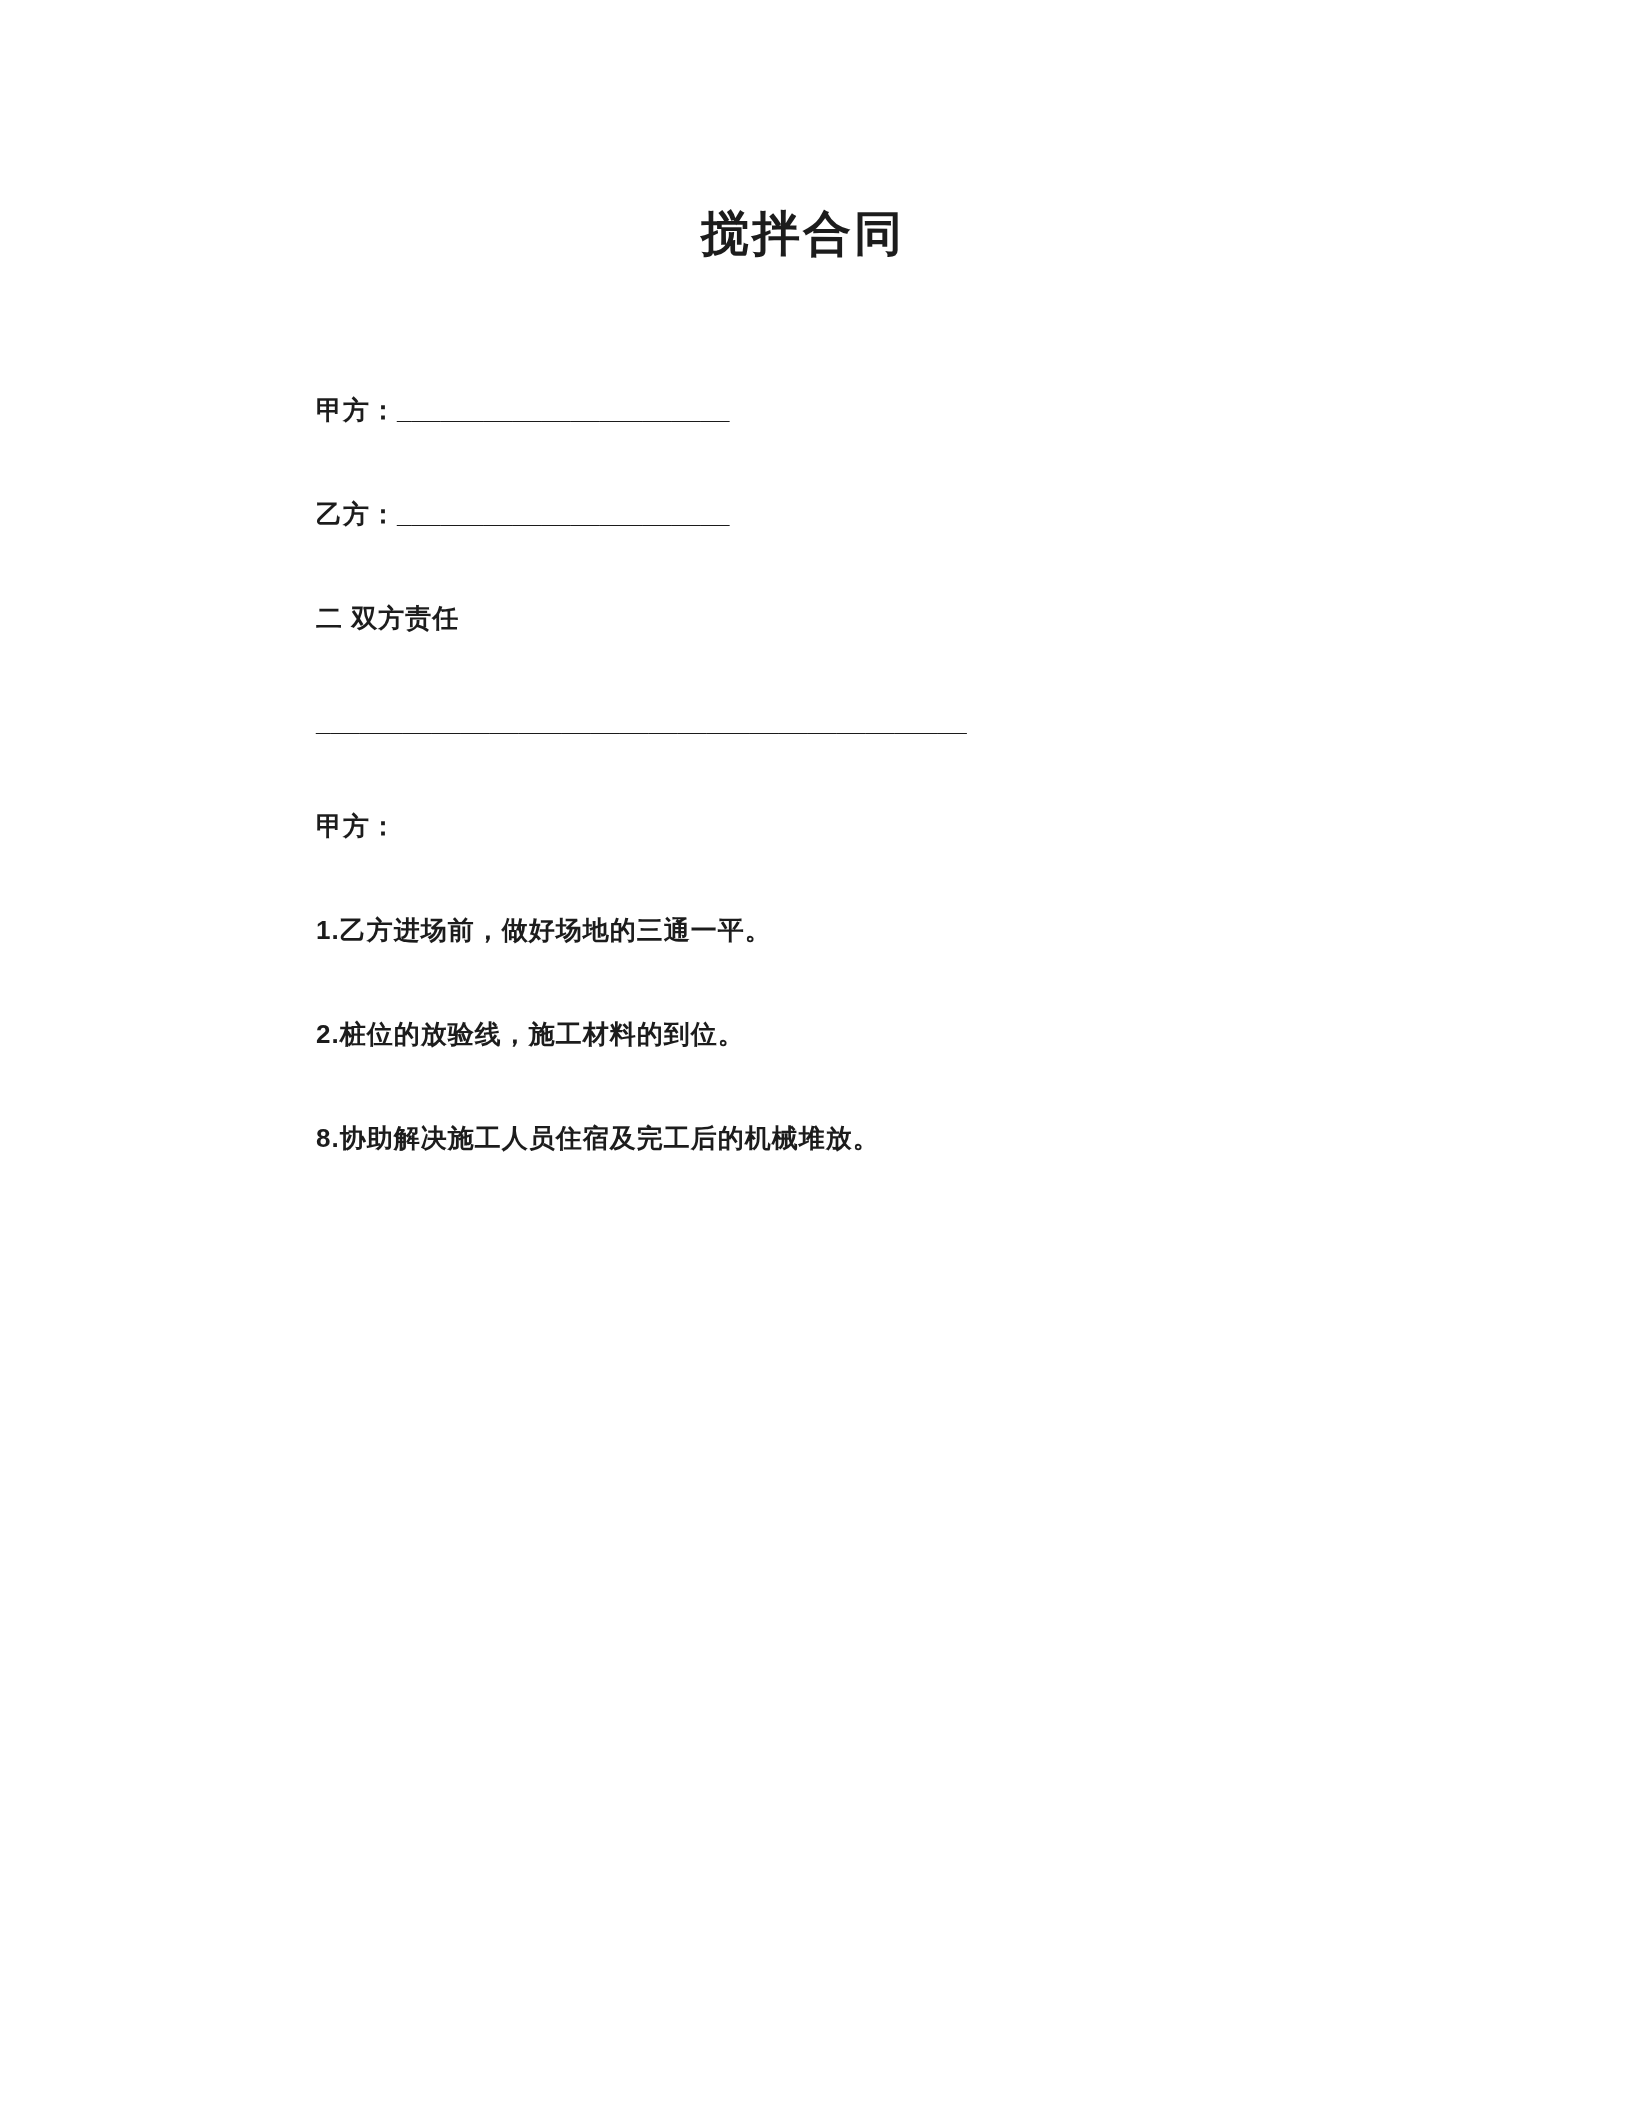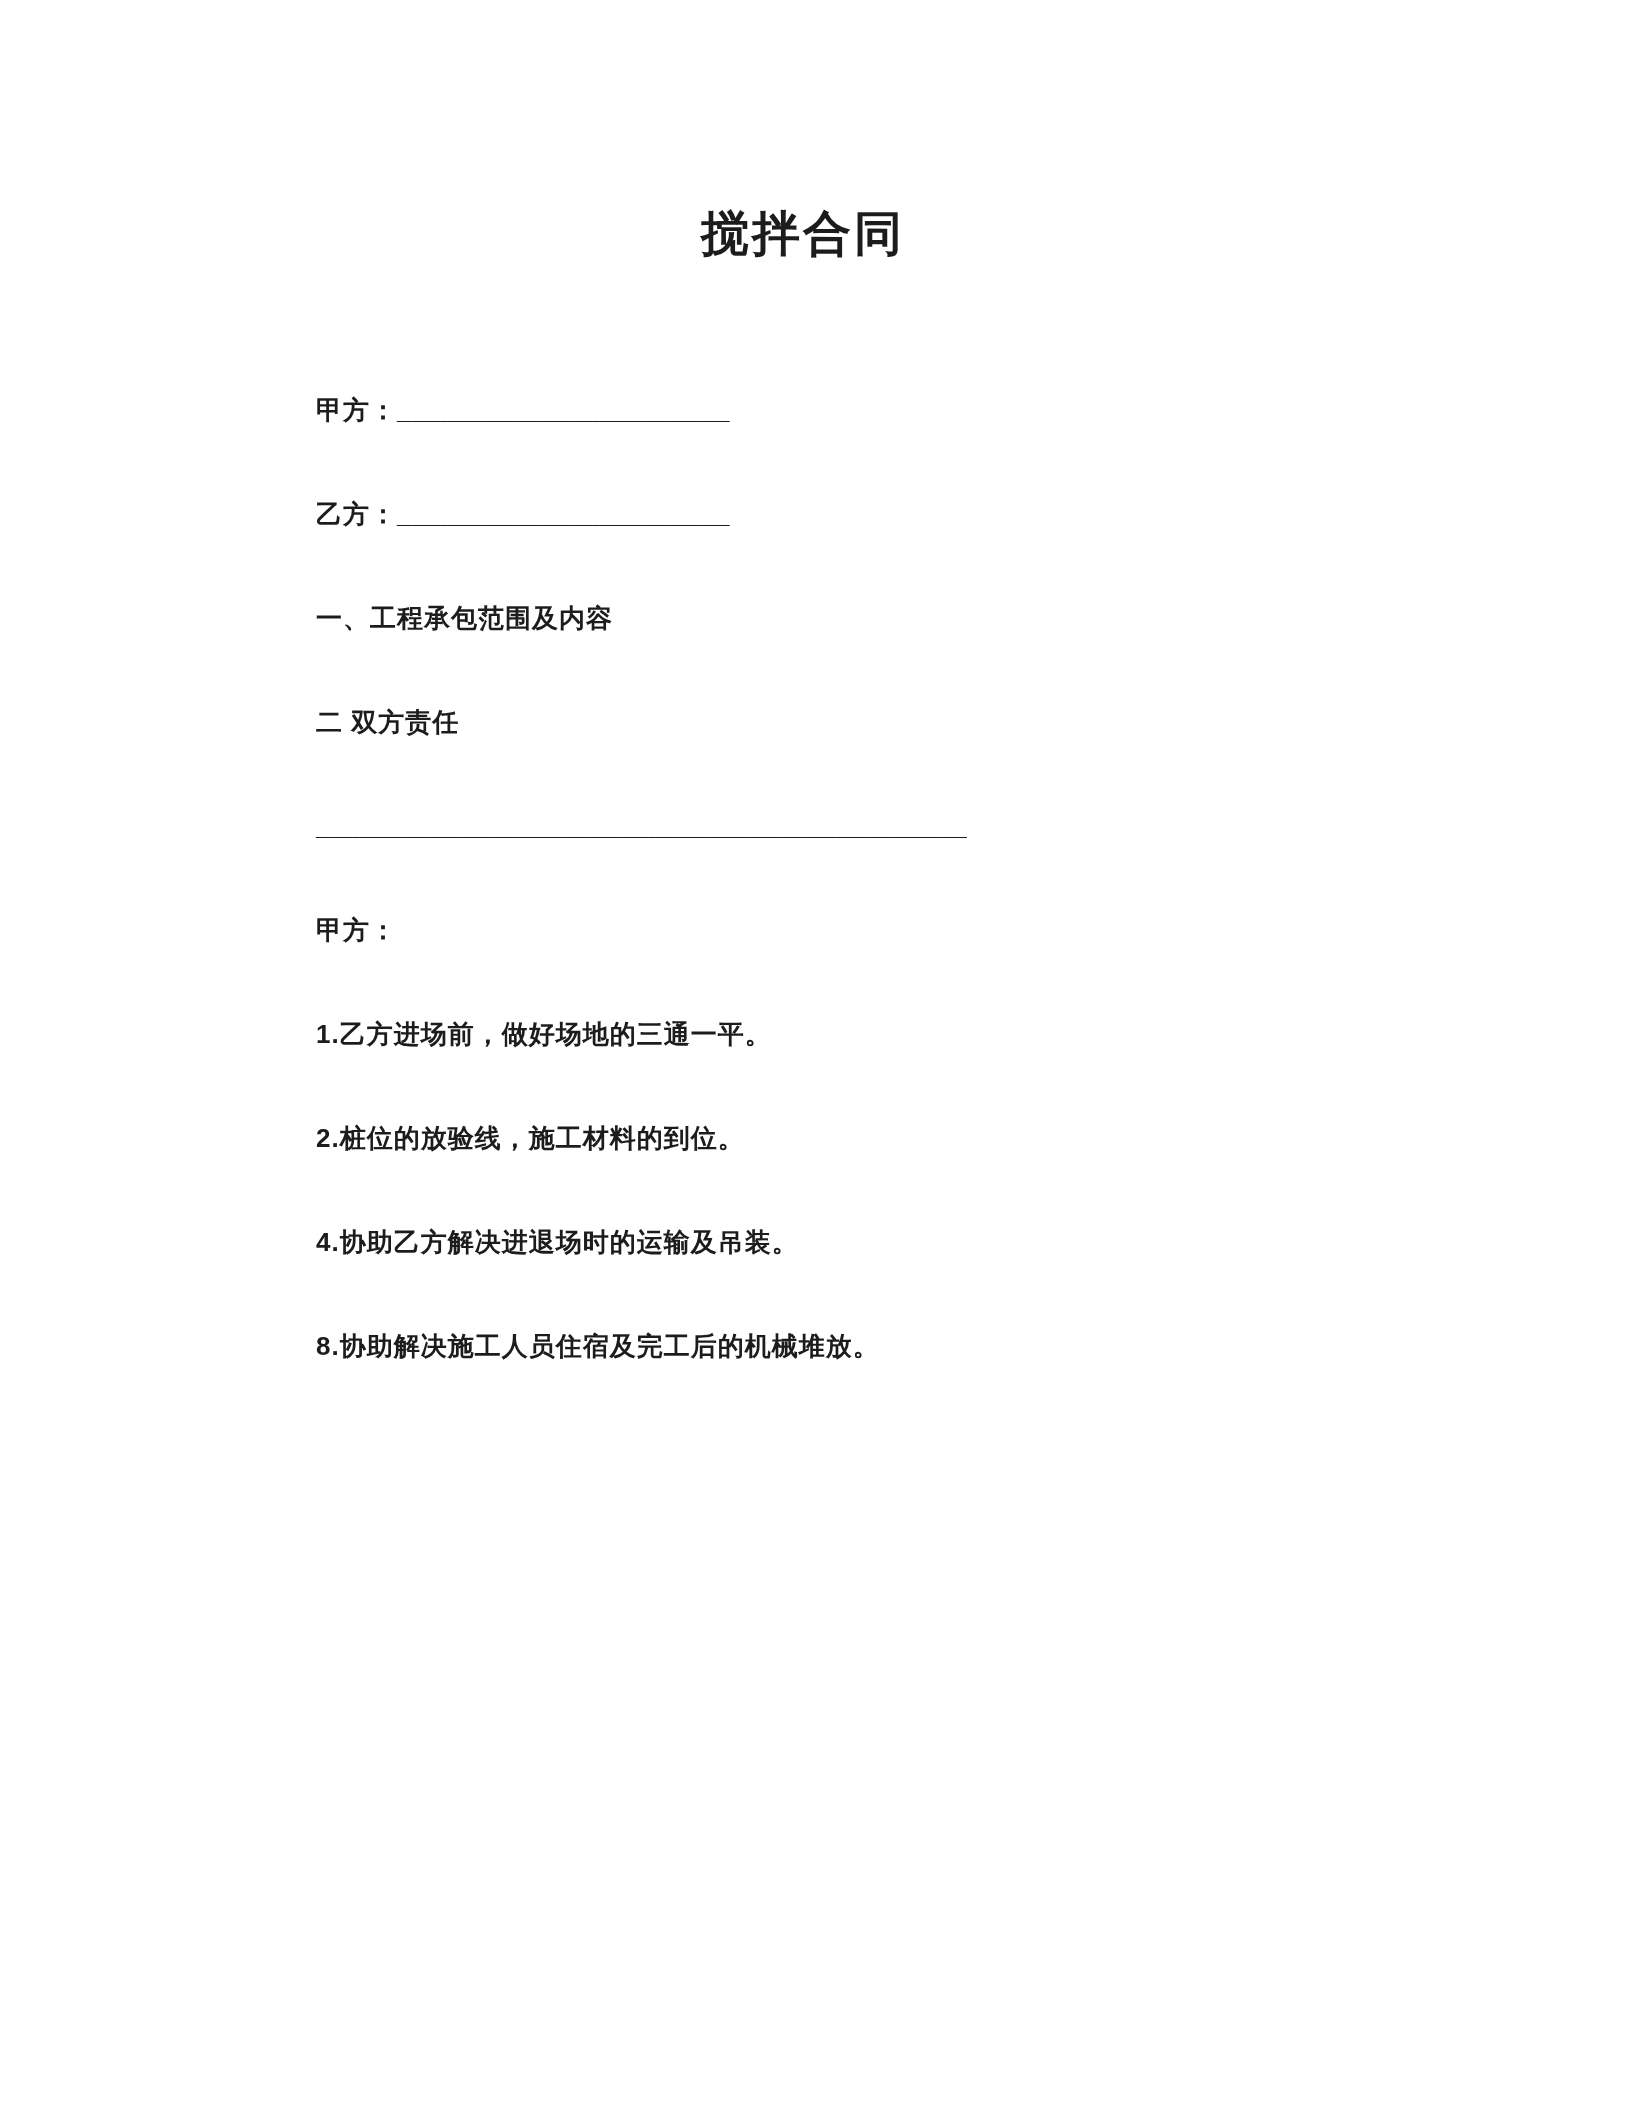--- a/index.html
+++ b/index.html
@@ -49,30 +49,28 @@
 
   <p class="para indent">
     <span>甲方：</span><span class="blank">_______________________</span>
   </p>
 
   <p class="para indent">
     <span>乙方：</span><span class="blank">_______________________</span>
   </p>
 
 
-  <p class="para indent">一、工程承包范围及内容</p>
 
   <p class="para indent">二 双方责任</p>
 
   <p class="para indent blank">_____________________________________________</p>
 
   <p class="para indent">甲方：</p>
 
   <p class="para indent">1.乙方进场前，做好场地的三通一平。</p>
 
   <p class="para indent">2.桩位的放验线，施工材料的到位。</p>
 
 
-  <p class="para indent">4.协助乙方解决进退场时的运输及吊装。</p>
 
   <p class="para indent">8.协助解决施工人员住宿及完工后的机械堆放。</p>
 
 </div>
 
 </body></html>

